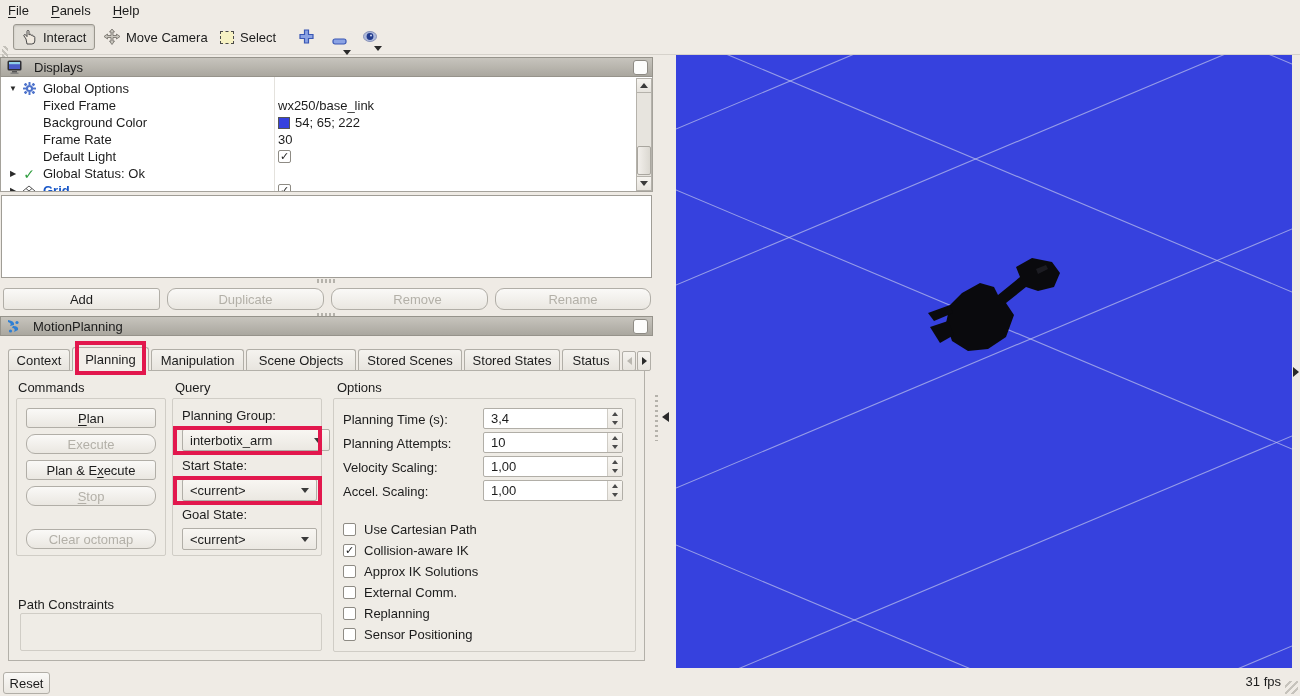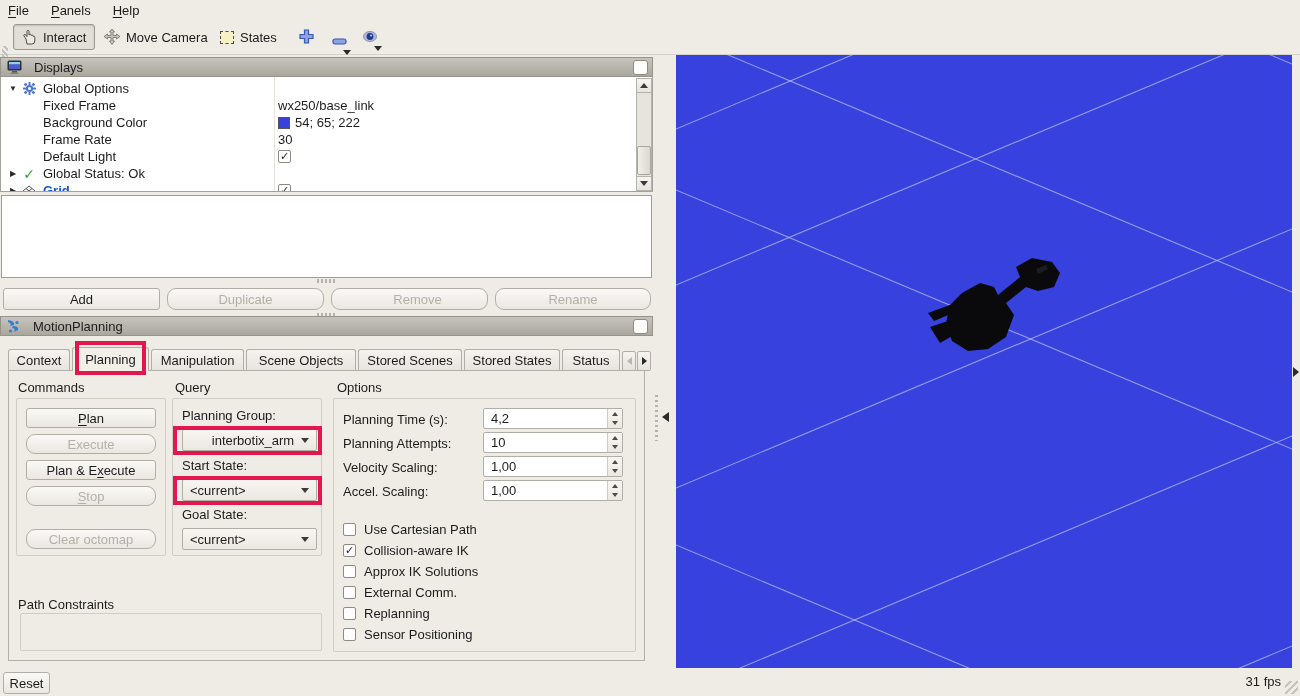--- a/index.html
+++ b/index.html
@@ -105,21 +105,21 @@
       <span>Interact</span>
     </div>
     <div class="tool-btn" style="left:96px;">
       <svg width="16" height="16" viewBox="0 0 16 16">
           <path d="M8 0 L10.5 3 H9 V6.5 H12.5 V5 L16 7.5 L12.5 10 V8.5 H9 V12 H10.5 L8 15.5 L5.5 12 H7 V8.5 H3.5 V10 L0 7.5 L3.5 5 V6.5 H7 V3 H5.5 Z" fill="#c9c6be" stroke="#6e6b64" stroke-width="0.8"></path>
         </svg>
       <span>Move Camera</span>
     </div>
     <div class="tool-btn" style="left:212px;">
       <span style="display:inline-block;width:14px;height:13px;background:#f7f2c4;border:1px dashed #4a4a4a;"></span>
-      <span>States</span>
+      <span>Select</span>
     </div>
     <div class="abs" style="left:299px;top:9px;">
       <svg width="15" height="15" viewBox="0 0 15 15">
           <path d="M5.5 1 H9.5 V5.5 H14 V9.5 H9.5 V14 H5.5 V9.5 H1 V5.5 H5.5 Z" fill="#8ba3e4" stroke="#3a57b4" stroke-width="1.2"></path>
         </svg>
     </div>
     <div class="abs" style="left:332px;top:13px;">
       <svg width="15" height="7" viewBox="0 0 15 7">
           <rect x="1" y="1" width="13" height="5" rx="2" fill="#8ba3e4" stroke="#3a57b4" stroke-width="1.2"></rect>
         </svg>
@@ -298,40 +298,40 @@
   <div class="btn disabled abs" style="left:26px;top:486px;width:130px;height:20px;">
       <span><span class="mn">S</span><span>top</span></span>
     </div>
   <div class="btn disabled abs" style="left:26px;top:529px;width:130px;height:20px;">
       <span>Clear octomap</span>
     </div>
 
   <div class="heading" style="left:175px;top:380px;">Query</div>
   <div class="group" style="left:172px;top:398px;width:150px;height:158px;"></div>
   <div class="heading" style="left:182px;top:408px;">Planning Group:</div>
-  <div class="combo" style="left:182px;top:429px;width:135px;height:22px;justify-content:center;">
+  <div class="combo" style="left:182px;top:429px;width:148px;height:22px;">
       <span>interbotix_arm</span>
       <span class="arrow"></span>
     </div>
   <div class="heading" style="left:182px;top:458px;">Start State:</div>
   <div class="combo" style="left:182px;top:479px;width:135px;height:22px;">
       <span>&lt;current&gt;</span>
       <span class="arrow"></span>
     </div>
   <div class="heading" style="left:182px;top:507px;">Goal State:</div>
   <div class="combo" style="left:182px;top:528px;width:135px;height:22px;">
       <span>&lt;current&gt;</span>
       <span class="arrow"></span>
     </div>
 
   <div class="heading" style="left:337px;top:380px;">Options</div>
   <div class="group" style="left:333px;top:398px;width:303px;height:254px;"></div>
   <div class="heading" style="left:343px;top:412px;">Planning Time (s):</div>
   <div class="spin" style="left:483px;top:408px;width:140px;height:21px;">
-      <span>4,2</span>
+      <span>3,4</span>
       <span class="spin-btns">
         <span class="u"></span>
         <span class="d"></span>
       </span>
     </div>
   <div class="heading" style="left:343px;top:436px;">Planning Attempts:</div>
   <div class="spin" style="left:483px;top:432px;width:140px;height:21px;">
       <span>10</span>
       <span class="spin-btns">
         <span class="u"></span>

